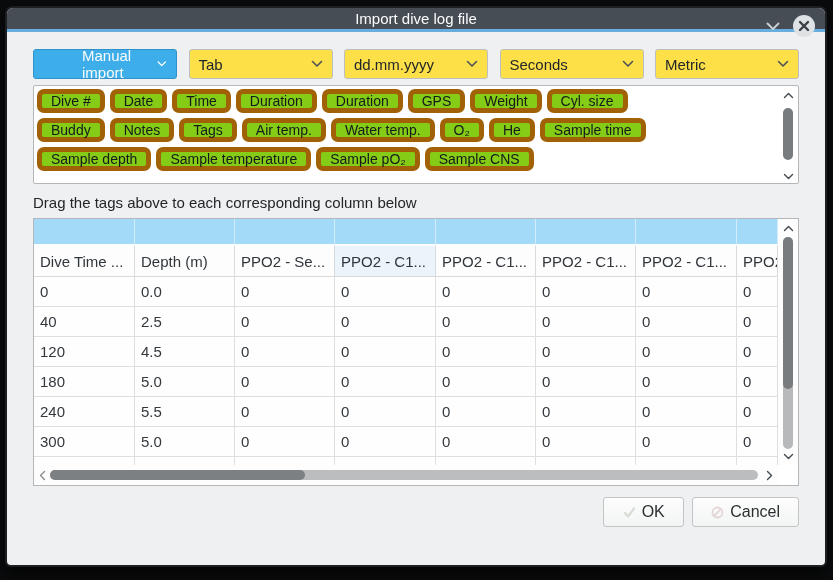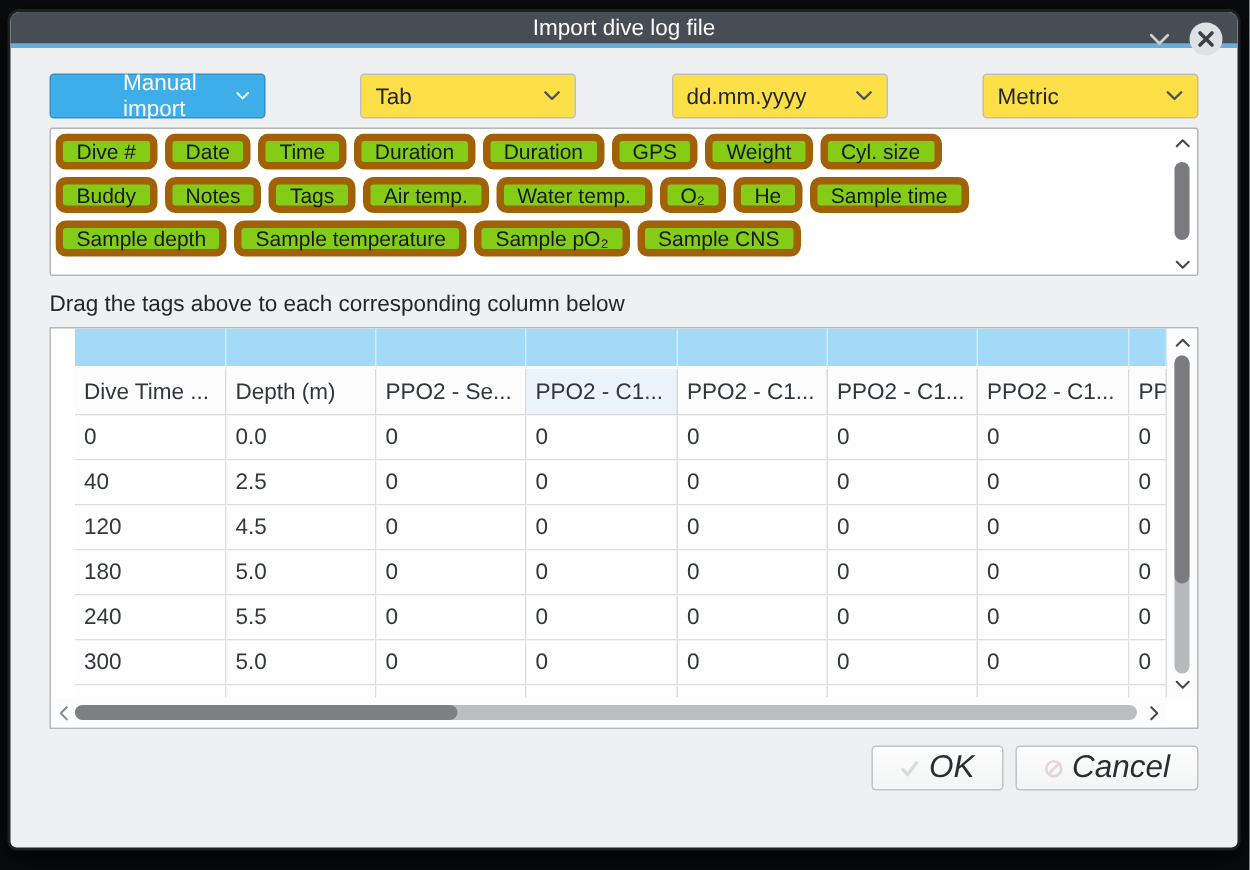--- a/index.html
+++ b/index.html
@@ -58,21 +58,21 @@
   .vs-btn { position: absolute; left: 0; width: 20px; height: 14px; display: flex; align-items: center; justify-content: center; cursor: pointer; }
   .vs-track { position: absolute; left: 5px; width: 10px; border-radius: 5px; background: #b7b9bb; }
   .vs-thumb { position: absolute; left: 5px; width: 10px; border-radius: 5px; background: #797c7f; cursor: pointer; }
   
   .instruction { margin-top: 10px; font-size: 15px; color: #232629; }
   
   .tablebox {
     margin-top: 7px; height: 268px; background: #ffffff;
     border: 1px solid #b4b7b9; position: relative; overflow: hidden;
   }
-  .table-main { position: absolute; left: 0; top: 0; right: 20px; bottom: 20px; overflow: hidden; padding-left: 16px; }
+  .table-main { position: absolute; left: 0; top: 0; right: 20px; bottom: 20px; overflow: hidden; }
   .grid-row { display: grid; grid-template-columns: 101px 100px 100px 101px 100px 100px 101px 1fr; }
   .droprow { height: 27px; }
   .dcell { background: #a2daf8; border-right: 1px solid #d2ecfb; border-bottom: 2px solid #fbfdfe; cursor: pointer; }
   .headrow { height: 31px; }
   .hcell {
     font-size: 15px; color: #31363b; padding-left: 6px;
     display: flex; align-items: center;
     border-right: 1px solid #d8dadc; border-bottom: 1px solid #d8dadc;
     background: #fdfdfd; white-space: nowrap; overflow: hidden;
   }
@@ -90,23 +90,23 @@
   
   .hscroll { position: absolute; left: 0; right: 20px; bottom: 0; height: 20px; background: #fdfdfd; }
   .hs-btn { position: absolute; top: 0; width: 14px; height: 20px; display: flex; align-items: center; justify-content: center; cursor: pointer; }
   .hs-track { position: absolute; left: 16px; right: 20px; top: 5px; height: 10px; border-radius: 5px; background: #bbbdbf; }
   .hs-thumb { position: absolute; left: 0; top: 0; width: 36%; height: 10px; border-radius: 5px; background: #7d8083; cursor: pointer; }
   
   .button-row { margin-top: 11px; display: flex; justify-content: flex-end; gap: 8px; }
   .btn {
     height: 30px; border-radius: 3px; border: 1px solid #c2c4c6;
     background: linear-gradient(#fdfdfd, #f3f4f4);
-    font-size: 21px; color: #2b2e31; font-family: inherit;
+    font-size: 16px; color: #2b2e31; font-family: inherit;
     display: flex; align-items: center; justify-content: center; gap: 6px;
-    cursor: pointer; padding: 0 18px; font-style: italic;
+    cursor: pointer; padding: 0 18px;
   }
   .btn.ok { min-width: 81px; }
   .btn.cancel { min-width: 87px; }
   .ghost-ico { opacity: 0.15; display: flex; }
 </style>
 </head>
 <body>
 
 <div class="window">
 
@@ -137,20 +137,26 @@
           </svg>
       </div>
       <div class="combo">
         <span>Tab</span>
         <svg width="12" height="8" viewBox="0 0 12 8">
             <polyline points="1.5,1.5 6,6 10.5,1.5" fill="none" stroke="#4d5257" stroke-width="1.6" stroke-linecap="round" stroke-linejoin="round"></polyline>
           </svg>
       </div>
       <div class="combo">
         <span>dd.mm.yyyy</span>
+        <svg width="12" height="8" viewBox="0 0 12 8">
+            <polyline points="1.5,1.5 6,6 10.5,1.5" fill="none" stroke="#4d5257" stroke-width="1.6" stroke-linecap="round" stroke-linejoin="round"></polyline>
+          </svg>
+      </div>
+      <div class="combo">
+        <span>Seconds</span>
         <svg width="12" height="8" viewBox="0 0 12 8">
             <polyline points="1.5,1.5 6,6 10.5,1.5" fill="none" stroke="#4d5257" stroke-width="1.6" stroke-linecap="round" stroke-linejoin="round"></polyline>
           </svg>
       </div>
       <div class="combo">
         <span>Metric</span>
         <svg width="12" height="8" viewBox="0 0 12 8">
             <polyline points="1.5,1.5 6,6 10.5,1.5" fill="none" stroke="#4d5257" stroke-width="1.6" stroke-linecap="round" stroke-linejoin="round"></polyline>
           </svg>
       </div>

